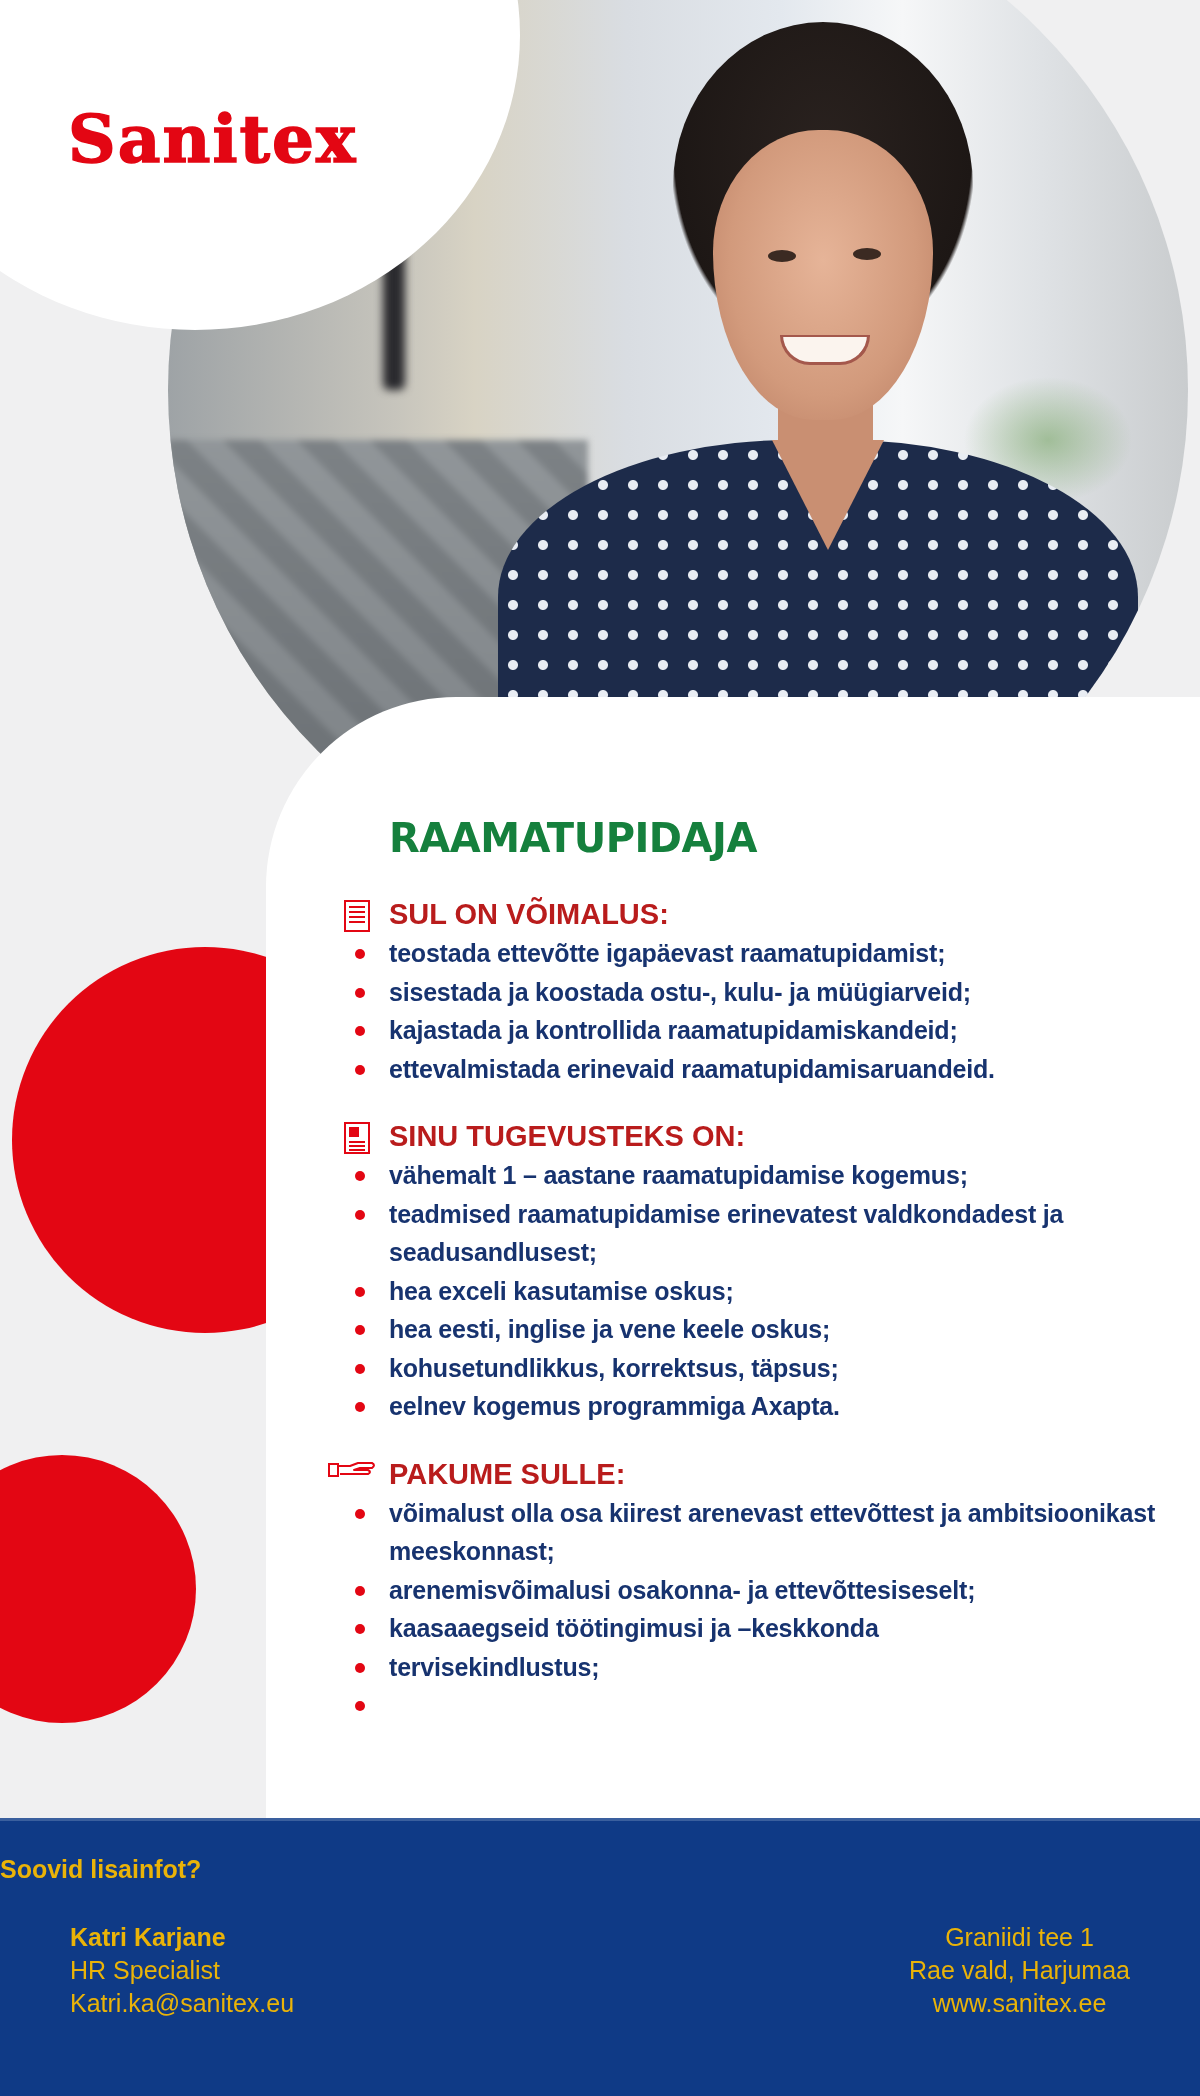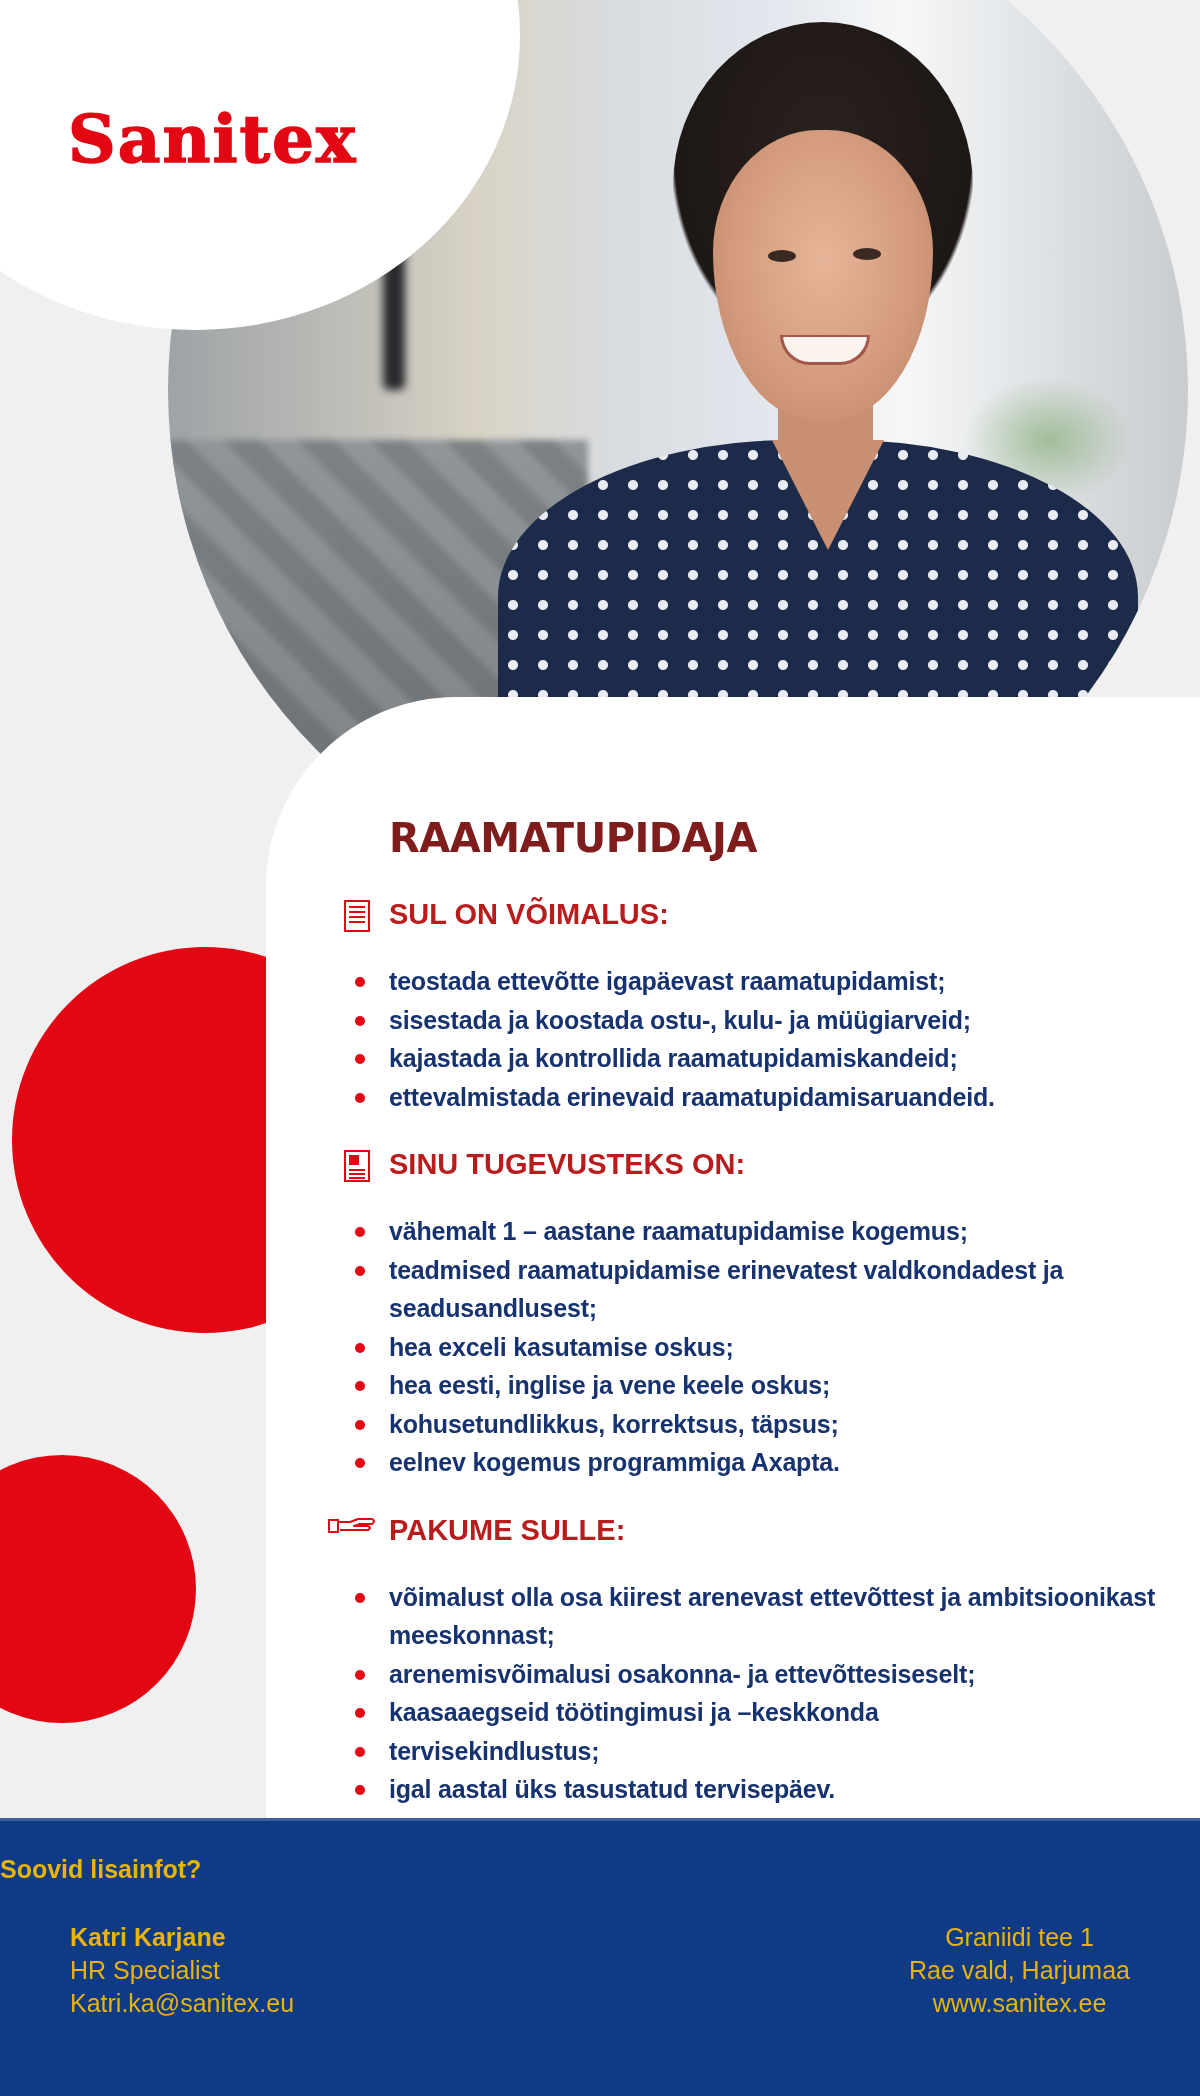--- a/index.html
+++ b/index.html
@@ -101,21 +101,21 @@
   .card-body {
     position: absolute;
     left: 330px; top: 810px;
     width: 860px;
   }
   .job-title {
     font-family: "DejaVu Sans", sans-serif;
     font-weight: bold;
     font-size: 40px;
     letter-spacing: -0.5px;
-    color: #7f1d1d;
+    color: #15803d;
     margin-left: 59px;
     height: 56px;
     line-height: 56px;
   }
   .section { margin-top: 28px; }
   .section-head {
     position: relative;
     height: 40px;
     line-height: 40px;
     padding-left: 59px;
@@ -136,21 +136,21 @@
   .icon-doc::before {
     content: ""; position: absolute; left: 3px; top: 3px; width: 10px; height: 10px; background: #e30613;
   }
   .icon-doc::after {
     content: ""; position: absolute; left: 3px; right: 3px; top: 17px; height: 10px;
     background: repeating-linear-gradient(180deg, #e30613 0 2px, transparent 2px 4px);
   }
   .icon-hand { left: -2px; top: 12px; width: 50px; height: 18px; }
   .icon-hand svg { display: block; }
 
-  ul.items { list-style: none; margin-top: 28px; }
+  ul.items { list-style: none; }
   ul.items li {
     position: relative;
     padding-left: 59px;
     font-size: 25px;
     line-height: 38.5px;
     color: #17336f;
     font-weight: bold;
     letter-spacing: -0.2px;
   }
   ul.items li .bullet {
@@ -243,21 +243,21 @@
           <path d="M10 6 H22 L30 3 H44 Q48 5 44 8 H32 L26 10 H40 Q44 12 40 14 H12" fill="none" stroke="#e30613" stroke-width="2" stroke-linejoin="round"></path>
         </svg>
       </span>
       <span>PAKUME SULLE:</span>
     </div>
     <ul class="items">
       <li><span class="bullet"></span><span>võimalust olla osa kiirest arenevast ettevõttest ja ambitsioonikast meeskonnast;</span></li>
       <li><span class="bullet"></span><span>arenemisvõimalusi osakonna- ja ettevõttesiseselt;</span></li>
       <li><span class="bullet"></span><span>kaasaaegseid töötingimusi ja –keskkonda</span></li>
       <li><span class="bullet"></span><span>tervisekindlustus;</span></li>
-      <li><span class="bullet"></span><span>igal aastal üks tasustatud tervisepäev.</span></li>
+      <li><span class="bullet"></span></li>
     </ul>
   </div>
 </div>
 
 <div class="footer">
   <div class="question">Soovid lisainfot?</div>
   <div class="contact">
     <div class="name">Katri Karjane</div>
     <div class="role">HR Specialist</div>
     <div class="email">Katri.ka@sanitex.eu</div>

